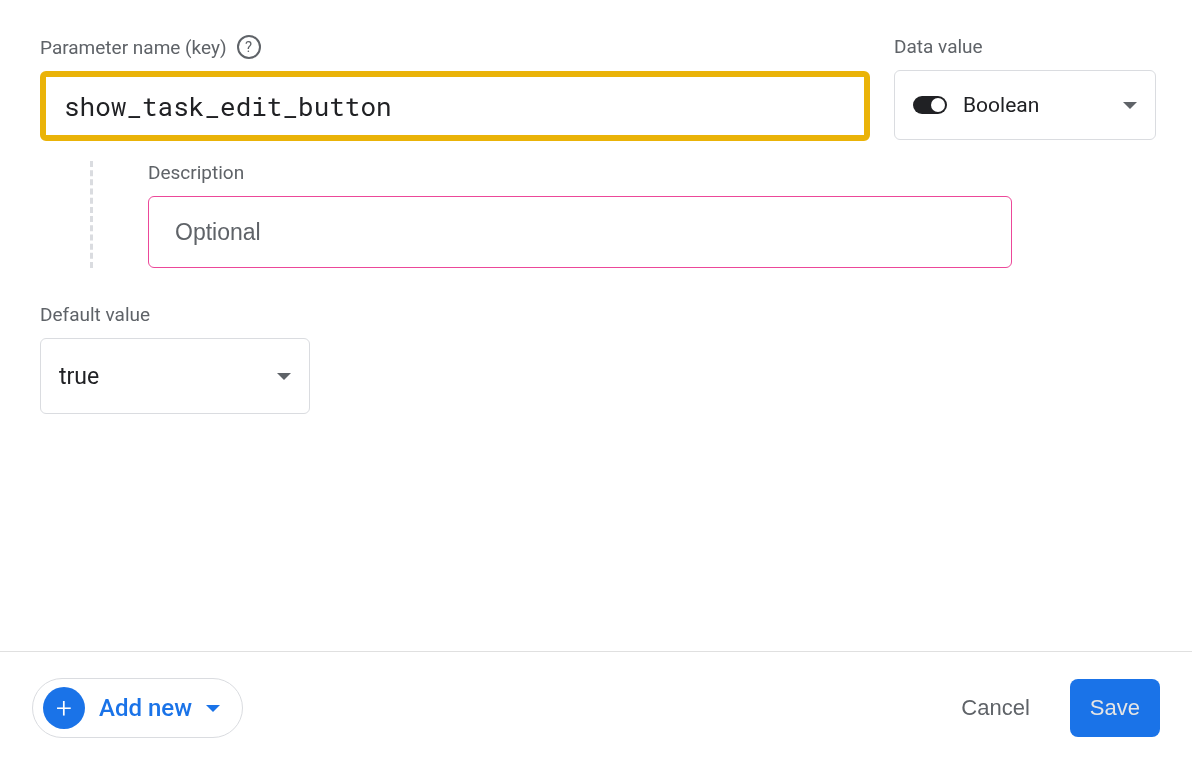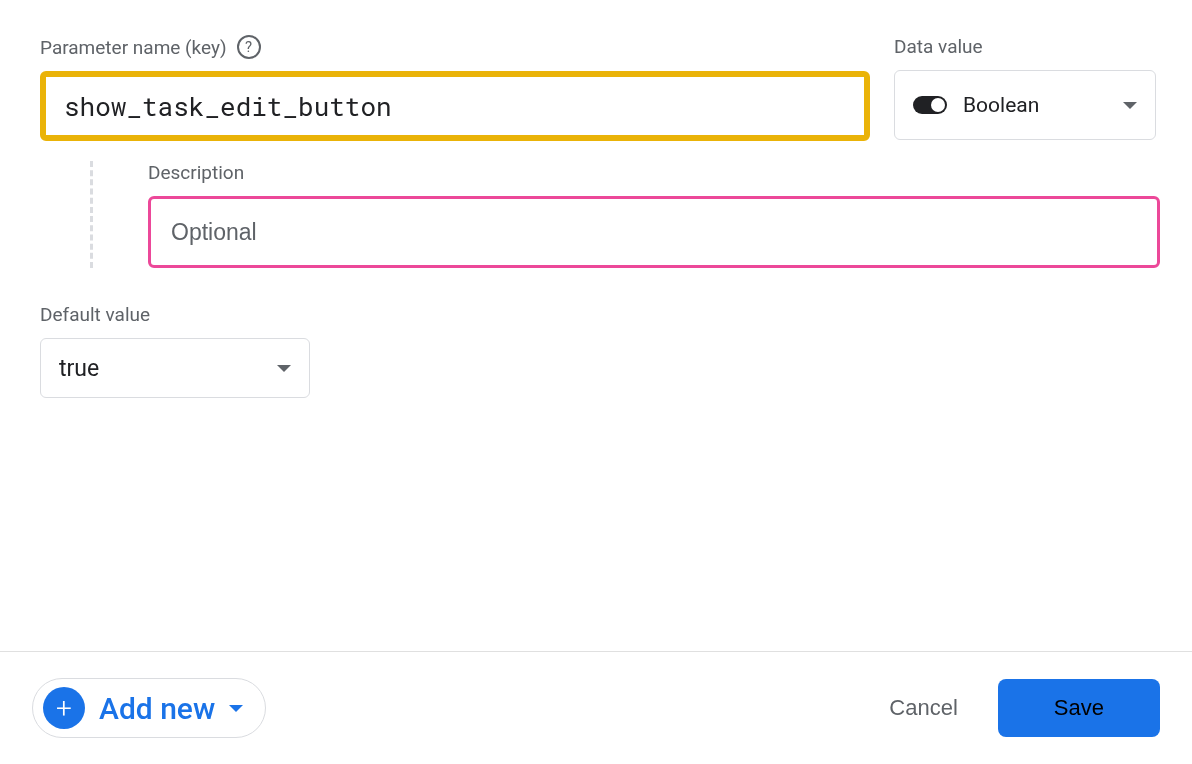--- a/index.html
+++ b/index.html
@@ -112,45 +112,45 @@
     .dashed-line {
       width: 2px;
       border-left: 3px dashed #dadce0;
       margin-left: 50px;
       margin-right: 55px;
     }
     .description-group {
       flex: 1;
     }
     .description-input {
-      width: 1012px;
+      width: 864px;
       height: 72px;
-      border: 3px solid #ec4899;
+      border: 1px solid #ec4899;
       border-radius: 6px;
-      padding: 0 20px;
+      padding: 0 26px;
       font-size: 23px;
       color: #202124;
       outline: none;
     }
     .description-input::placeholder {
       color: #5f6368;
     }
     .default-section {
       display: flex;
       justify-content: space-between;
       align-items: flex-start;
       margin-top: 26px;
     }
     .default-value-group {
       display: flex;
       flex-direction: column;
     }
     .default-select {
       width: 270px;
-      height: 60px;
+      height: 76px;
       border: 1px solid #dadce0;
       border-radius: 6px;
       display: flex;
       align-items: center;
       padding: 0 18px;
       cursor: pointer;
       justify-content: space-between;
     }
     .default-select-label {
       font-size: 23px;
@@ -211,21 +211,21 @@
       background: #1a73e8;
       border-radius: 50%;
       display: flex;
       align-items: center;
       justify-content: center;
       color: #fff;
       font-size: 28px;
       font-weight: 300;
     }
     .add-new-label {
-      font-size: 30px;
+      font-size: 24px;
       color: #1a73e8;
       font-weight: 500;
     }
     .add-new-arrow {
       width: 0;
       height: 0;
       border-left: 7px solid transparent;
       border-right: 7px solid transparent;
       border-top: 7px solid #1a73e8;
     }
@@ -236,26 +236,26 @@
     }
     .cancel-btn {
       font-size: 22px;
       color: #5f6368;
       cursor: pointer;
       background: none;
       border: none;
     }
     .save-btn {
       background: #1a73e8;
-      color: #000000;
+      color: #e5e5e5;
       font-size: 22px;
       font-weight: 500;
       border: none;
       border-radius: 8px;
-      padding: 16px 56px;
+      padding: 16px 20px;
       cursor: pointer;
     }
   </style>
 </head>
 <body>
 
 <div class="form-row">
   <div class="field-group">
     <div class="field-label">
       <span>Parameter name (key)</span>

